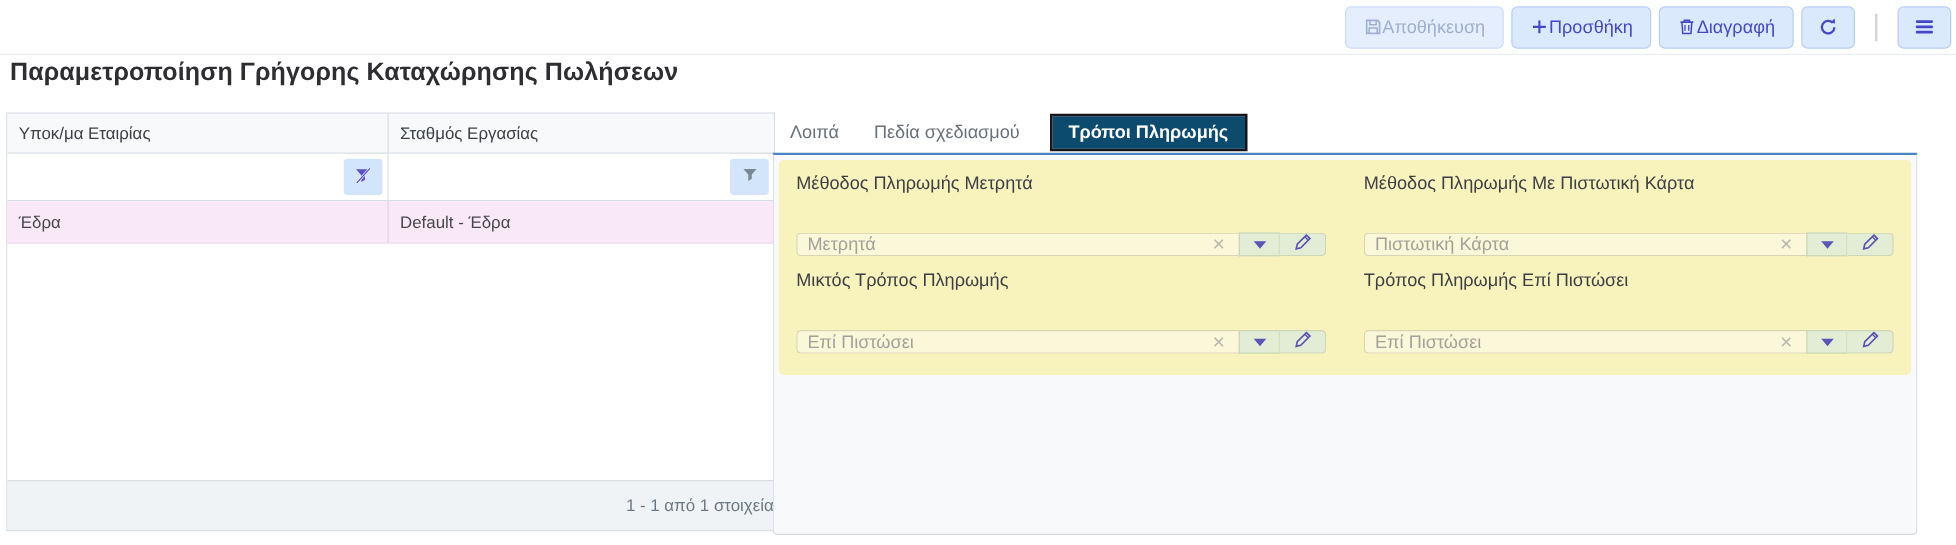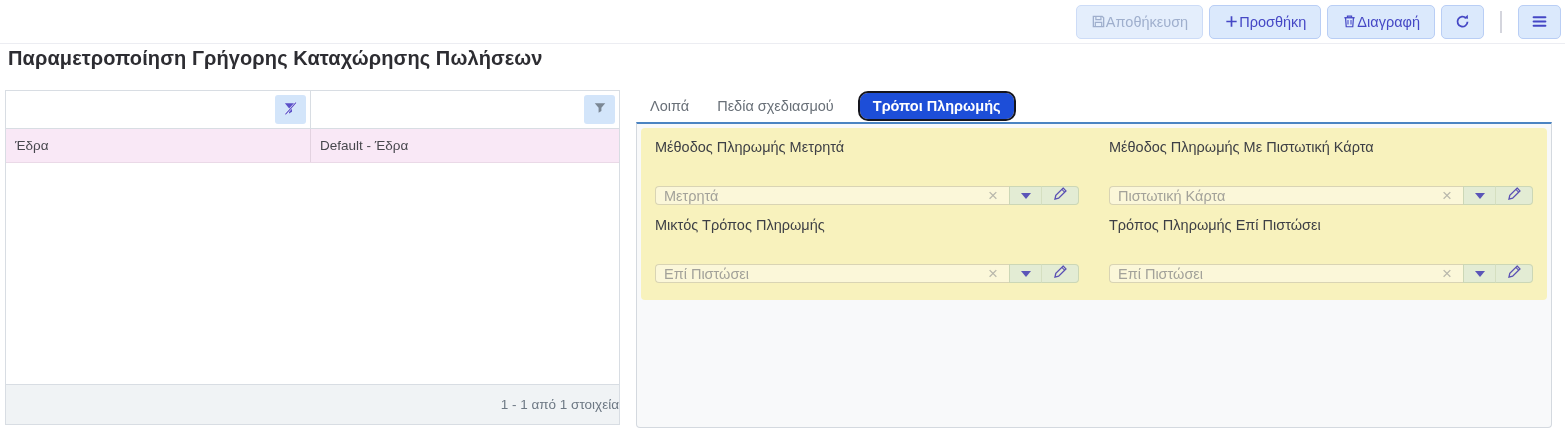--- a/index.html
+++ b/index.html
@@ -41,24 +41,24 @@
   .g-row { display: flex; height: 34px; background: #f9e8f6; border-bottom: 1px solid #ead9e7;
     color: #47474d; font-size: 13.5px; cursor: pointer; }
   .g-row .cell { display: flex; align-items: center; padding: 6px 9px; }
   .g-row .col1 { border-right: 1px solid #e3d2e0; }
   .g-body-space { flex: 1; background: #ffffff; }
   .g-foot { height: 40px; background: #f0f3f5; border-top: 1px solid #d8dde3;
     display: flex; align-items: center; justify-content: flex-end; 
     color: #6d7884; font-size: 13.5px; }
 
   
-  .panel { position: absolute; left: 636px; top: 90px; width: 916px; height: 338px; }
+  .panel { position: absolute; left: 618px; top: 90px; width: 916px; height: 338px; }
   .tabbar { height: 32px; display: flex; align-items: center; gap: 4px; padding-left: 2px; }
   .tab { font-size: 14.5px; color: #697078; padding: 5px 12px; cursor: pointer; white-space: nowrap; }
-  .tab.active { background: #1d4ed8; color: #ffffff; font-weight: 700; border-radius: 8px;
+  .tab.active { background: #0c4a6e; color: #ffffff; font-weight: 700; border-radius: 0;
     outline: 2px solid #15151d; outline-offset: 0px; margin-left: 10px; padding: 5px 13px; }
   .panel-body { height: 306px; border: 1px solid #d4d9df; border-top: 2px solid #4b84c2;
     border-radius: 0 0 4px 4px; background: #f8f9fa; padding: 4px; }
   .fieldset { background: #f8f2bd; border-radius: 4px; padding: 11px 14px 17px 14px;
     display: grid; grid-template-columns: 1fr 1fr; column-gap: 30px; row-gap: 12px; }
   .field { display: flex; flex-direction: column; }
   .field-label { font-size: 14.5px; color: #3d3f45; margin-bottom: 5px; }
   .combo { display: flex; height: 19px; margin-top: 26px; }
   .combo-box { flex: 1; display: flex; align-items: center; background: #fbf7d9;
     border: 1px solid #d9d4b4; border-right: none; border-radius: 4px 0 0 4px;
@@ -120,20 +120,24 @@
       <svg width="17" height="17" viewBox="0 0 16 16">
           <path d="M2.5 4h11M2.5 8h11M2.5 12h11" stroke="currentColor" stroke-width="2" stroke-linecap="round"></path>
         </svg>
     </span>
   </button>
 </div>
 
 <div class="page-title">Παραμετροποίηση Γρήγορης Καταχώρησης Πωλήσεων</div>
 
 <div class="grid">
+  <div class="g-head">
+    <div class="cell col1">Υποκ/μα Εταιρίας</div>
+    <div class="cell col2">Σταθμός Εργασίας</div>
+  </div>
   <div class="g-filter">
     <div class="f-cell col1">
       <input class="f-input" type="text" style="">
       <button class="f-btn purple">
         <span>
           <svg width="15" height="15" viewBox="0 0 16 16">
               <path d="M2 2.5h12L9.6 7.6v3.9l-3.2 1.9V7.6z" fill="currentColor"></path>
               <path d="M2.6 14.2L13.8 1.8" stroke="#f1f6fd" stroke-width="2.4"></path>
               <path d="M2.6 14.2L13.8 1.8" stroke="currentColor" stroke-width="1.2"></path>
             </svg>

